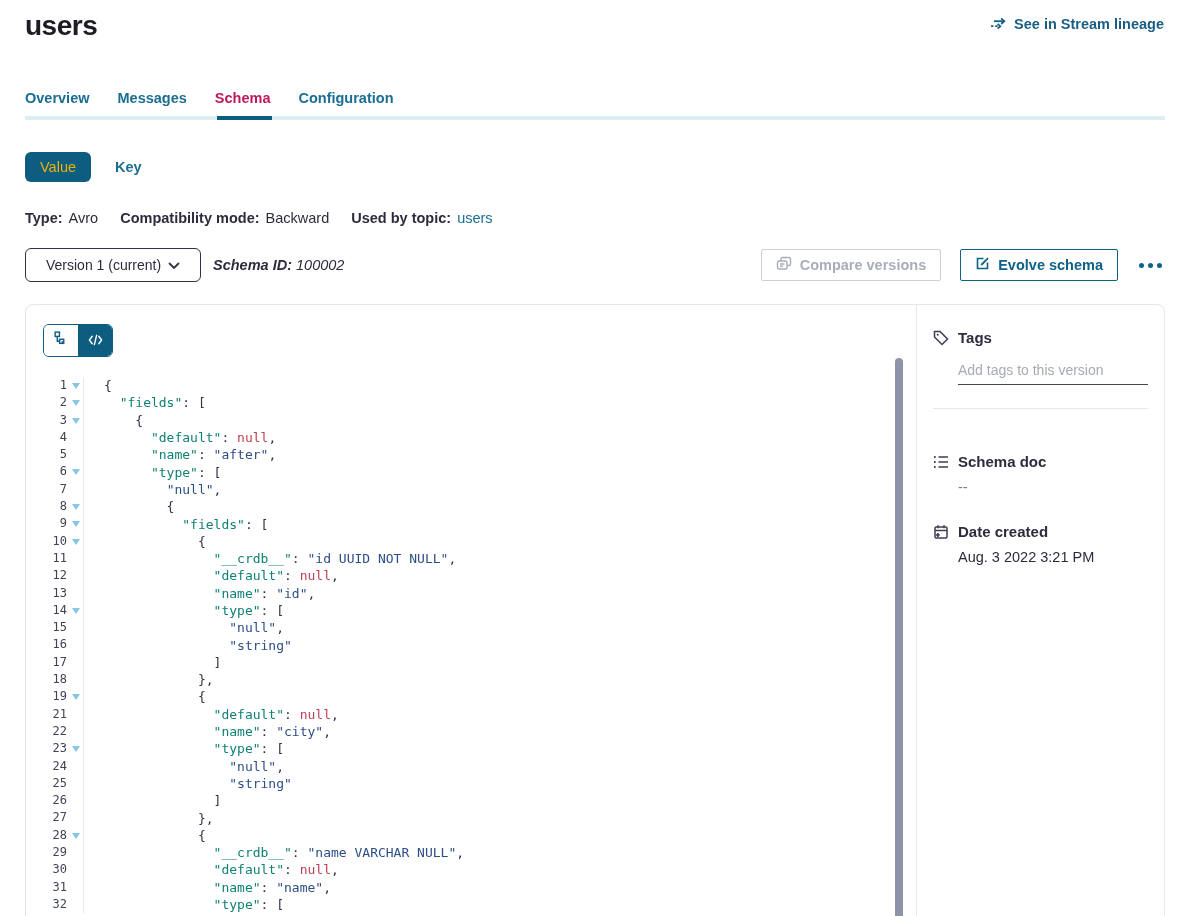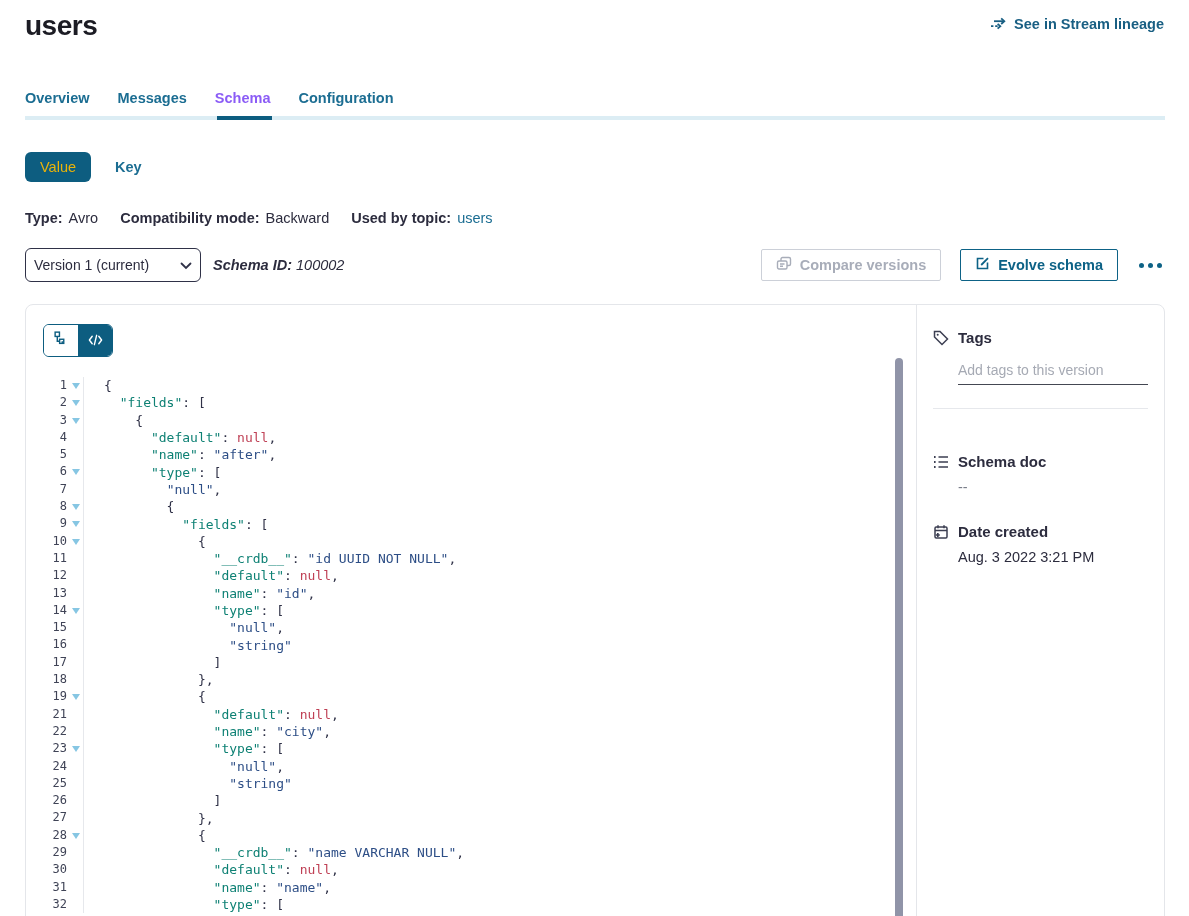--- a/index.html
+++ b/index.html
@@ -11,40 +11,40 @@
   
   .header-row { display: flex; align-items: flex-start; justify-content: space-between; padding-top: 10px; }
   .page-title { font-size: 28px; font-weight: 700; color: #1c1c24; letter-spacing: -0.5px; }
   .lineage-link { display: flex; align-items: center; gap: 7px; color: #195f83; font-size: 14.5px;
     font-weight: 600; cursor: pointer; margin-top: 6px; }
   .lineage-link svg { display: block; }
 
   
   .tabs-row { display: flex; gap: 28px; margin-top: 48px; }
   .tab { font-size: 14.5px; font-weight: 600; color: #1b6d92; padding-bottom: 10px; cursor: pointer; }
-  .tab.active { color: #8b5cf6; position: relative; }
+  .tab.active { color: #be185d; position: relative; }
   .tab-underline-track { height: 4px; background: #dcedf4; width: 1140px; position: relative; }
   .tab-underline-active { position: absolute; left: 192px; width: 55px; height: 4px; background: #0d5d80; }
 
   
   .vk-row { display: flex; align-items: center; gap: 24px; margin-top: 32px; }
   .value-btn { background: #0d5d80; color: #eab308; font-size: 14.5px; padding: 7px 15px;
     border: none; border-radius: 6px; cursor: pointer; font-family: inherit; }
   .key-link { color: #1b6d92; font-size: 14.5px; font-weight: 600; cursor: pointer; }
 
   
   .meta-row { display: flex; align-items: baseline; gap: 6px; margin-top: 28px; font-size: 14.5px; color: #2c2c3e; }
   .meta-label { font-weight: 700; }
   .meta-gap { width: 10px; }
   .topic-link { color: #1b6d92; cursor: pointer; }
 
   
   .version-row { display: flex; align-items: center; margin-top: 22px; }
   .version-select { display: flex; align-items: center; justify-content: space-between; width: 176px; height: 34px;
-    border: 1.5px solid #2f3147; border-radius: 6px; padding: 0 8px; font-size: 14px; color: #2c2c3e; cursor: pointer;
+    border: 1.5px solid #2f3147; border-radius: 6px; padding: 0 20px; font-size: 14px; color: #2c2c3e; cursor: pointer;
     background: #fff; }
   .schema-id { margin-left: 12px; font-size: 14.5px; font-style: italic; }
   .actions { margin-left: auto; display: flex; align-items: center; gap: 19px; }
   .btn { display: flex; align-items: center; gap: 8px; height: 32px; padding: 0 14px; border-radius: 2px;
     background: #fff; font-size: 14.5px; font-weight: 600; cursor: pointer; font-family: inherit; text-align: center; }
   .btn-disabled { border: 1px solid #ccd0d8; color: #a8adb9; cursor: default; }
   .btn-outline { border: 1.5px solid #0d6286; color: #0d6286; }
   .more-btn { display: flex; gap: 4px; padding: 6px 2px; cursor: pointer; }
   .more-btn i { width: 5px; height: 5px; border-radius: 50%; background: #0d6286; display: block; }
 

